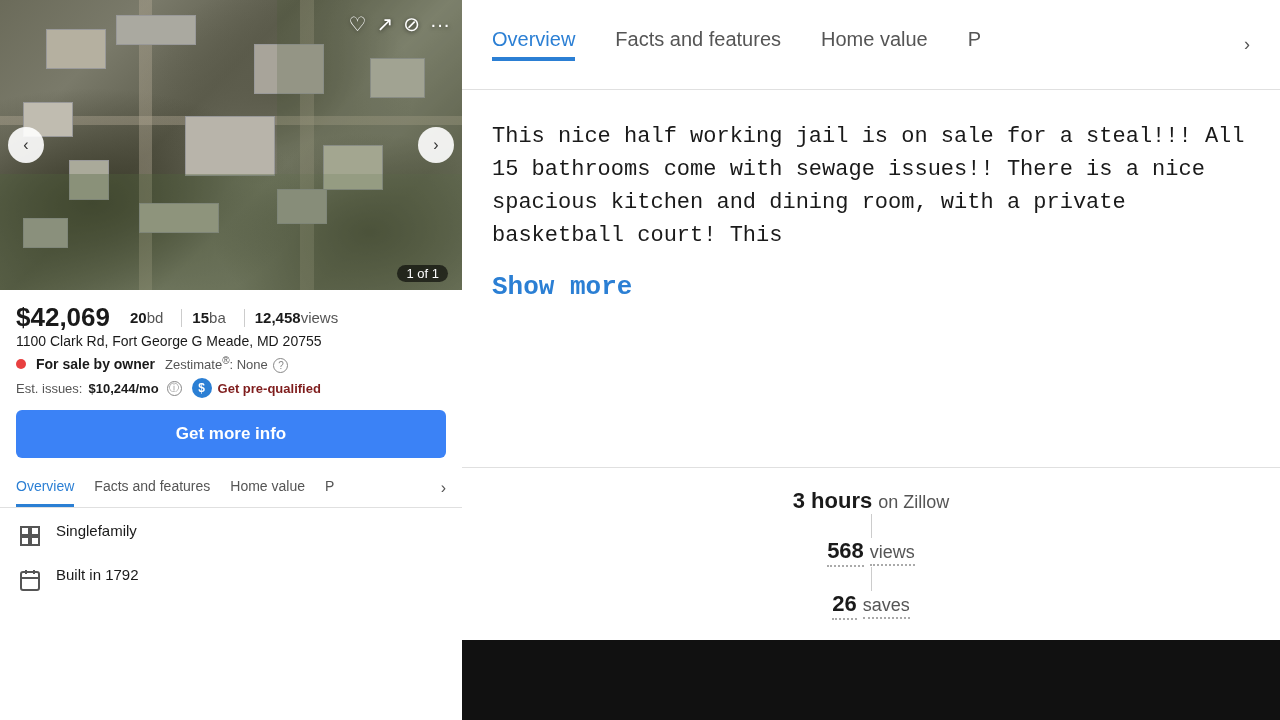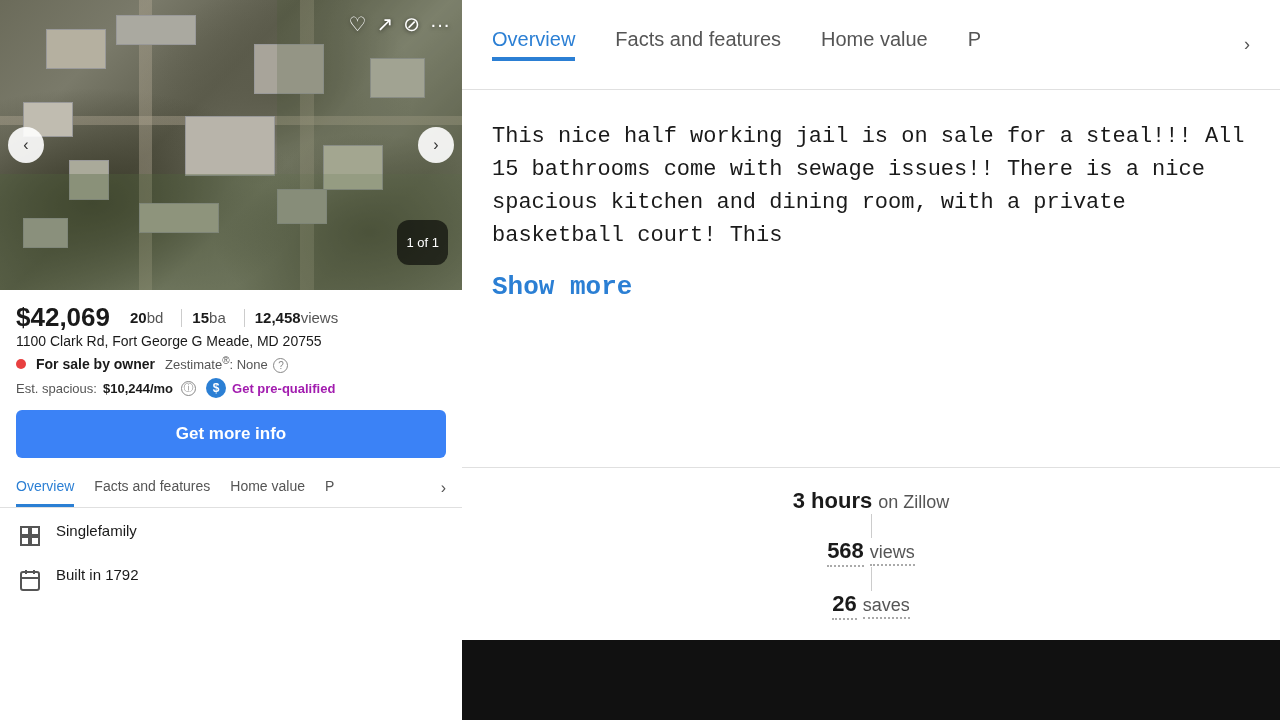--- a/index.html
+++ b/index.html
@@ -73,25 +73,25 @@
       justify-content: center;
       font-size: 16px;
       color: #333;
       z-index: 10;
     }
     .nav-btn.prev { left: 8px; }
     .nav-btn.next { right: 8px; }
 
     .image-counter {
       position: absolute;
-      bottom: 25px;
+      bottom: 8px;
       right: 14px;
       background: rgba(0,0,0,0.6);
       color: #fff;
-      padding: 15px 9px;
+      padding: 1px 9px;
       border-radius: 12px;
       font-size: 13px;
     }
 
     .icon-row {
       position: absolute;
       top: 12px;
       right: 12px;
       display: flex;
       gap: 10px;
@@ -195,21 +195,21 @@
       width: 20px;
       height: 20px;
       display: inline-flex;
       align-items: center;
       justify-content: center;
       font-size: 12px;
       font-weight: 700;
       margin-left: 4px;
     }
     .prequalified-link {
-      color: #a21caf;
+      color: #7f1d1d;
       font-size: 13px;
       font-weight: 600;
       text-decoration: none;
       cursor: pointer;
     }
 
     .get-more-btn {
       display: block;
       width: 100%;
       padding: 14px;
@@ -436,21 +436,21 @@
     <div class="sale-row">
       <div class="dot-red"></div>
       <span class="for-sale-label">For sale by owner</span>
       <span class="zestimate">
         <span>Zestimate</span><sup>®</sup>: <span>None</span>
         <span class="info-icon">?</span>
       </span>
     </div>
 
     <div class="est-payment">
-      <span>Est. spacious:</span>
+      <span>Est. issues:</span>
       <strong>$10,244/mo</strong>
       <span class="info-icon">ⓘ</span>
       <span class="dollar-icon">$</span>
       <a class="prequalified-link">Get pre-qualified</a>
     </div>
 
     <button class="get-more-btn">Get more info</button>
   </div>
 
   <div class="bottom-tabs">

